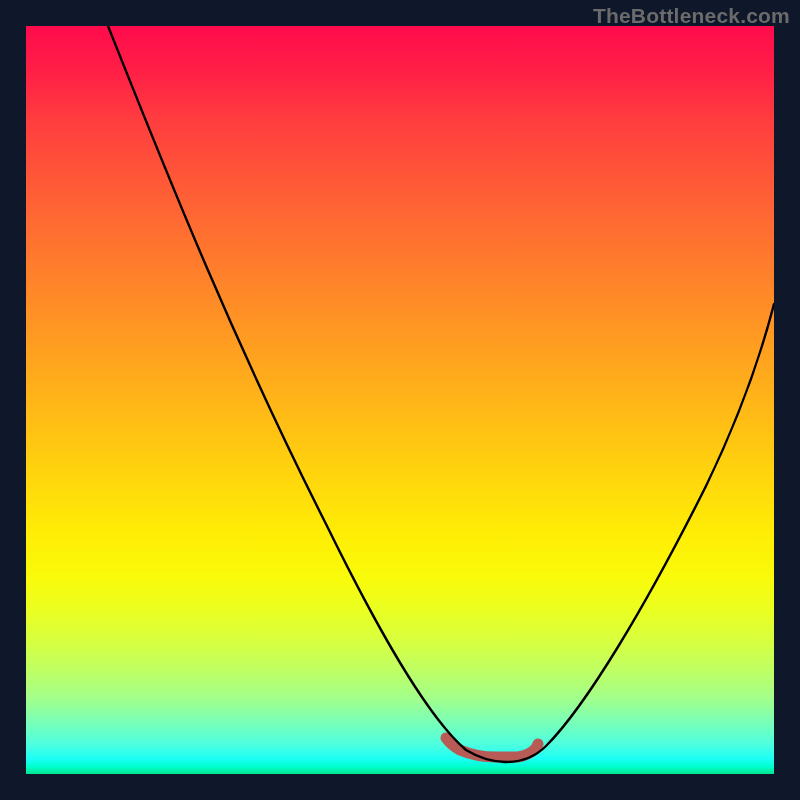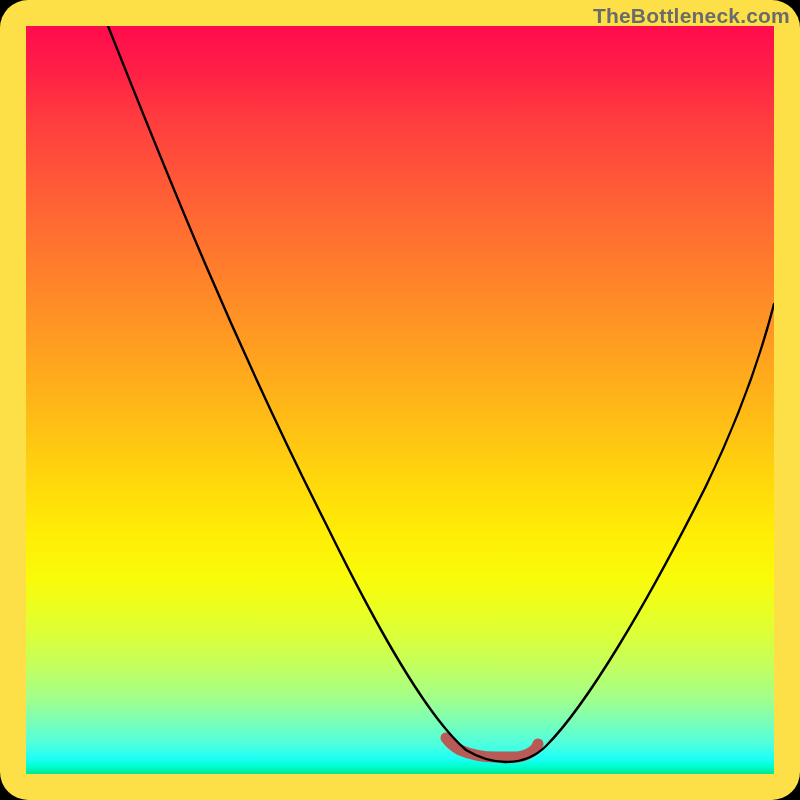--- a/index.html
+++ b/index.html
@@ -8,22 +8,21 @@
     width: 800px;
     height: 800px;
     background: #000;
     overflow: hidden;
     font-family: Arial, Helvetica, sans-serif;
   }
   .frame {
     position: relative;
     width: 800px;
     height: 800px;
-    background: #fde047;
-    border-radius: 28px;
+    background: #0f172a;
   }
   .plot {
     position: absolute;
     left: 26px;
     top: 26px;
     width: 748px;
     height: 748px;
     background: linear-gradient(to bottom,
       #ff0b4c 0%,
       #ff1f46 6%,

